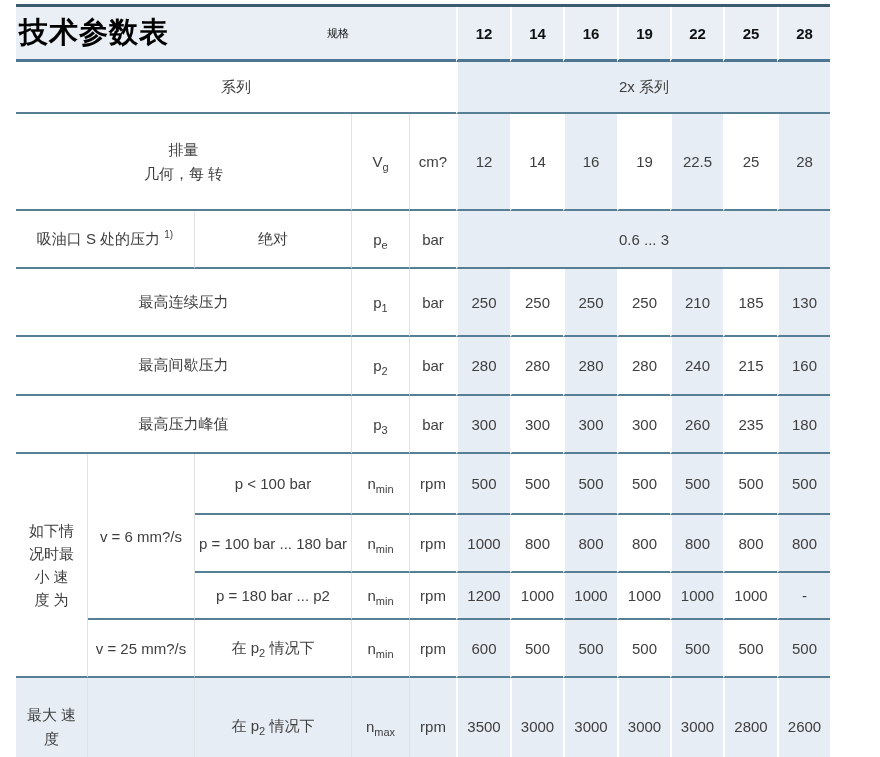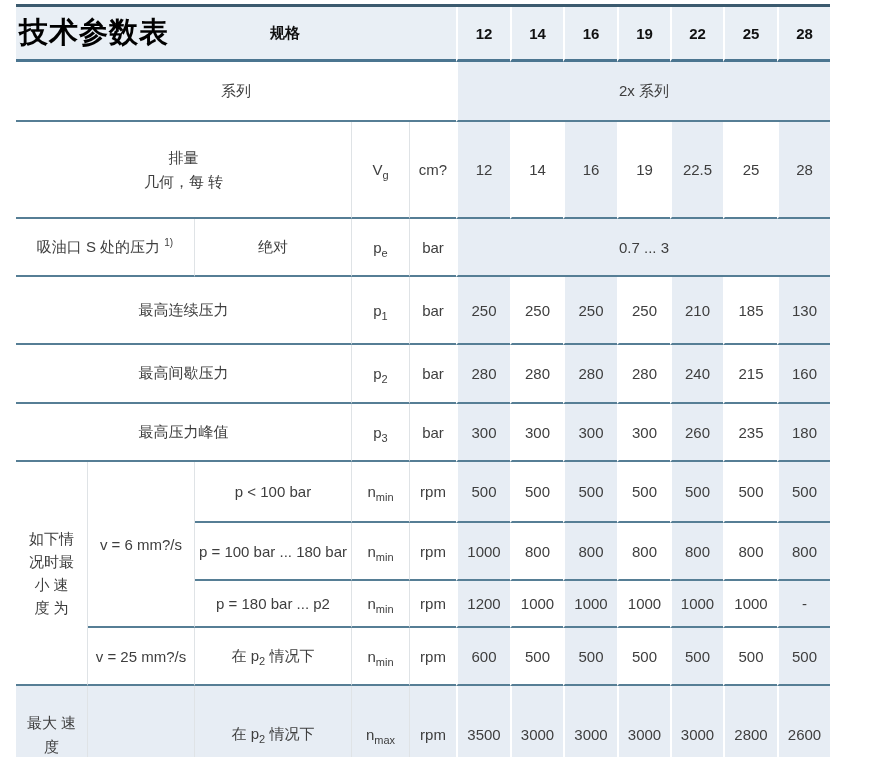--- a/index.html
+++ b/index.html
@@ -20,21 +20,21 @@
   table.tech{
     margin:4px 0 0 16px;
     width:814px;
     border-collapse:separate;border-spacing:0;table-layout:fixed;
     border-top:3px solid var(--topline);
   }
   th,td{box-sizing:border-box;vertical-align:middle;text-align:center;font-weight:normal;padding:2px 3px;}
   
   tr.band th{background:var(--band);border-bottom:3px solid var(--thick);}
   th.title{ text-align:left;font-size:29px;font-weight:bold;color:#000;padding-left:3px;letter-spacing:1px;}
-  th.spec{ text-align:center;font-weight:bold;color:#111;padding-left:26px;font-size:15px;}
+  th.spec{ text-align:right;font-weight:normal;color:#111;padding-left:26px;font-size:11px;}
   th.size{ font-weight:bold;color:#111;border-left:2px solid #fff;}
   
   td{border-bottom:2px solid var(--rule);}
   td.gr{border-right:1px solid var(--grayline);}
   td.data,td.merged{border-left:2px solid #fff;}
   td.data.s{background:var(--stripe);}
   td.merged{background:var(--stripe);}
   tr.blue td{background:var(--stripe);}
   td.pre{white-space:pre-line;line-height:1.55;}
   sub{font-size:11px;line-height:0;}
@@ -66,21 +66,21 @@
     <th colspan="2"></th>
     <th class="size">12</th>
     <th class="size">14</th>
     <th class="size">16</th>
     <th class="size">19</th>
     <th class="size">22</th>
     <th class="size">25</th>
     <th class="size">28</th>
   </tr>
 
-  <tr style="height:60px">
+  <tr style="height:52px">
     <td colspan="5">系列</td>
     <td class="merged" colspan="7">2x 系列</td>
   </tr>
 
   <tr style="height:97px">
     <td class="gr pre" colspan="3">排量
 几何，每 转</td>
     <td class="gr"><span>V</span><sub>g</sub></td>
     <td>cm?</td>
     <td class="data s">12</td>
@@ -90,21 +90,21 @@
     <td class="data s">22.5</td>
     <td class="data">25</td>
     <td class="data s">28</td>
   </tr>
 
   <tr style="height:58px">
     <td class="gr" colspan="2"><span>吸油口 S 处的压力 </span><sup class="fn">1)</sup></td>
     <td class="gr">绝对</td>
     <td class="gr"><span>p</span><sub>e</sub></td>
     <td>bar</td>
-    <td class="merged" colspan="7">0.7 ... 3</td>
+    <td class="merged" colspan="7">0.6 ... 3</td>
   </tr>
 
   <tr style="height:68px">
     <td class="gr" colspan="3">最高连续压力</td>
     <td class="gr"><span>p</span><sub>1</sub></td>
     <td>bar</td>
     <td class="data s">250</td>
     <td class="data">250</td>
     <td class="data s">250</td>
     <td class="data">250</td>

